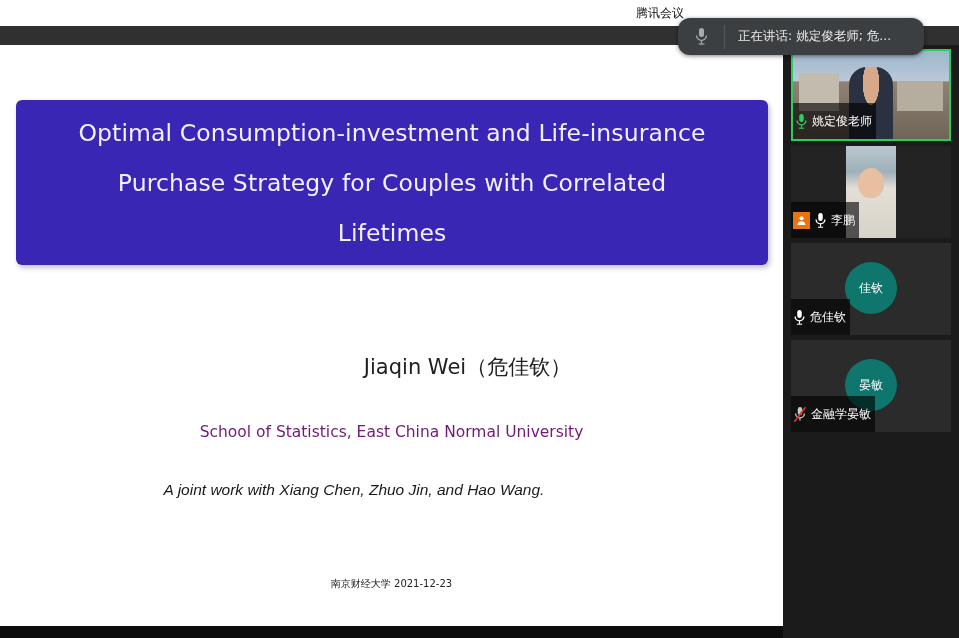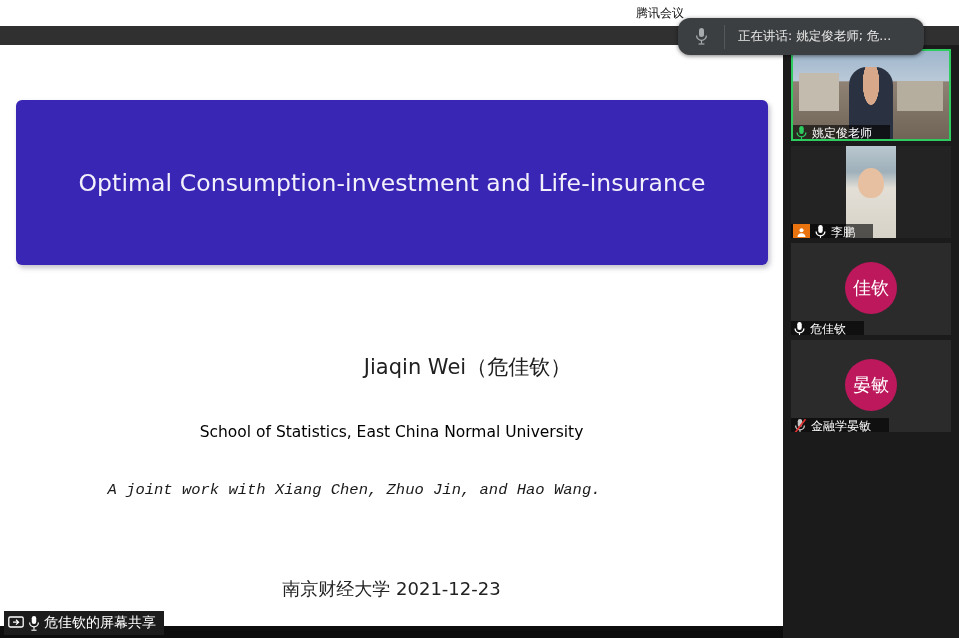--- a/index.html
+++ b/index.html
@@ -74,32 +74,32 @@
     letter-spacing: .1px;
   }
 
   .author {
     position: absolute; left: 0; top: 308px; width: 935px;
     text-align: center; font-size: 21px; color: #202020;
     font-family: "DejaVu Sans", sans-serif;
   }
   .affil {
     position: absolute; left: 0; top: 378px; width: 783px;
-    text-align: center; font-size: 15.5px; color: #000000;
+    text-align: center; font-size: 15.5px; color: #701a75;
     font-family: "DejaVu Sans", sans-serif;
   }
   .joint {
     position: absolute; left: 0; top: 436px; width: 708px;
     text-align: center; font-size: 15.5px; color: #1a1a1a;
     font-style: italic;
-    font-family: Liberation Mono, monospace;
+    font-family: Liberation Sans, sans-serif;
   }
   .datum {
     position: absolute; left: 0; top: 532px; width: 783px;
-    text-align: center; font-size: 18px; color: #222;
+    text-align: center; font-size: 10px; color: #222;
     font-family: "DejaVu Sans", sans-serif;
   }
 
   
   .navsymbols {
     position: absolute; left: 505px; top: 586px;
     width: 265px; height: 16px;
     display: flex; align-items: center; gap: 0px;
     opacity: .30;
   }
@@ -135,42 +135,42 @@
   .tile {
     position: relative;
     width: 160px; height: 92px;
     margin: 4px auto 5px auto;
     background: #2b2b2b;
     overflow: hidden;
   }
   .tile.active { border: 2px solid #2ecb5f; }
   .tile .vid { position: absolute; inset: 0; }
   .tile .namebar {
-    position: absolute; left: 0; bottom: 0; height: 14px;
-    display: flex; gap: 4px;
-    padding: 0 18px 0 2px;
+    position: absolute; left: 0; bottom: 0; height: 36px;
+    display: flex; align-items: center; gap: 4px;
+    padding: 0 4px 0 2px;
     background: rgba(0,0,0,.62);
     z-index: 5;
   }
   .tile .namebar .nm {
     color: #fff; font-size: 12px; font-family: "DejaVu Sans", sans-serif;
     white-space: nowrap;
   }
   .host-badge {
     width: 17px; height: 17px; background: #e8730f;
     display: flex; align-items: center; justify-content: center;
     flex: 0 0 auto;
   }
   .avatar-circle {
     position: absolute; left: 50%; top: 50%;
     transform: translate(-50%,-52%);
     width: 52px; height: 52px; border-radius: 50%;
-    background: #be185d;
+    background: #0f766e;
     display: flex; align-items: center; justify-content: center;
-    color: #fff; font-size: 18px; font-family: "DejaVu Sans", sans-serif;
+    color: #fff; font-size: 12px; font-family: "DejaVu Sans", sans-serif;
   }
   .photo-circle {
     position: absolute; left: 50%; top: 50%;
     transform: translate(-50%,-52%);
     width: 50px; height: 50px; border-radius: 50%;
     overflow: hidden;
   }
 
   
   .v-outdoor { background:
@@ -218,20 +218,22 @@
     </div>
     <div class="divider"></div>
     <div class="txt">正在讲话: 姚定俊老师; 危...</div>
   </div>
 
   <div class="slide-area">
     <div class="slide-inner">
 
       <div class="title-box">
         <div class="title-line">Optimal Consumption-investment and Life-insurance</div>
+        <div class="title-line">Purchase Strategy for Couples with Correlated</div>
+        <div class="title-line">Lifetimes</div>
       </div>
 
       <div class="author">Jiaqin Wei（危佳钦）</div>
       <div class="affil">School of Statistics,  East China Normal University</div>
       <div class="joint">A joint work with Xiang Chen, Zhuo Jin, and Hao Wang.</div>
       <div class="datum">南京财经大学 2021-12-23</div>
 
       <div class="navsymbols">
         <span class="grp">
           <span class="tri">◀</span>
@@ -265,33 +267,20 @@
           <span class="sym">🔍</span>
           <span class="sym">↻</span>
         </span>
       </div>
 
     </div>
   </div>
 
   <div class="bottom-strip"></div>
 
-  <div class="share-badge">
-    <svg width="16" height="14" viewBox="0 0 16 14">
-      <rect x="0.8" y="1" width="14.4" height="10" rx="1.4" fill="none" stroke="#ffffff" stroke-width="1.3"></rect>
-      <path d="M5 6.2h5M8 3.8 10.6 6.2 8 8.6" fill="none" stroke="#ffffff" stroke-width="1.2"></path>
-    </svg>
-    <svg width="12" height="17" viewBox="0 0 13 19">
-      <rect x="4" y="1" width="5" height="9" rx="2.5" fill="#ffffff"></rect>
-      <path d="M1.6 8.4a4.9 4.9 0 0 0 9.8 0" fill="none" stroke="#ffffff" stroke-width="1.4"></path>
-      <rect x="5.9" y="13" width="1.2" height="3.6" fill="#ffffff"></rect>
-      <rect x="3.6" y="16.4" width="5.8" height="1.2" fill="#ffffff"></rect>
-    </svg>
-    <span class="lbl">危佳钦的屏幕共享</span>
-  </div>
 
   <div class="panel">
 
     <div class="tile active">
       <div class="vid v-outdoor">
         <div class="bldg"></div>
           <div class="bldg2"></div>
           <div class="person"></div>
       </div>
       <div class="namebar">

